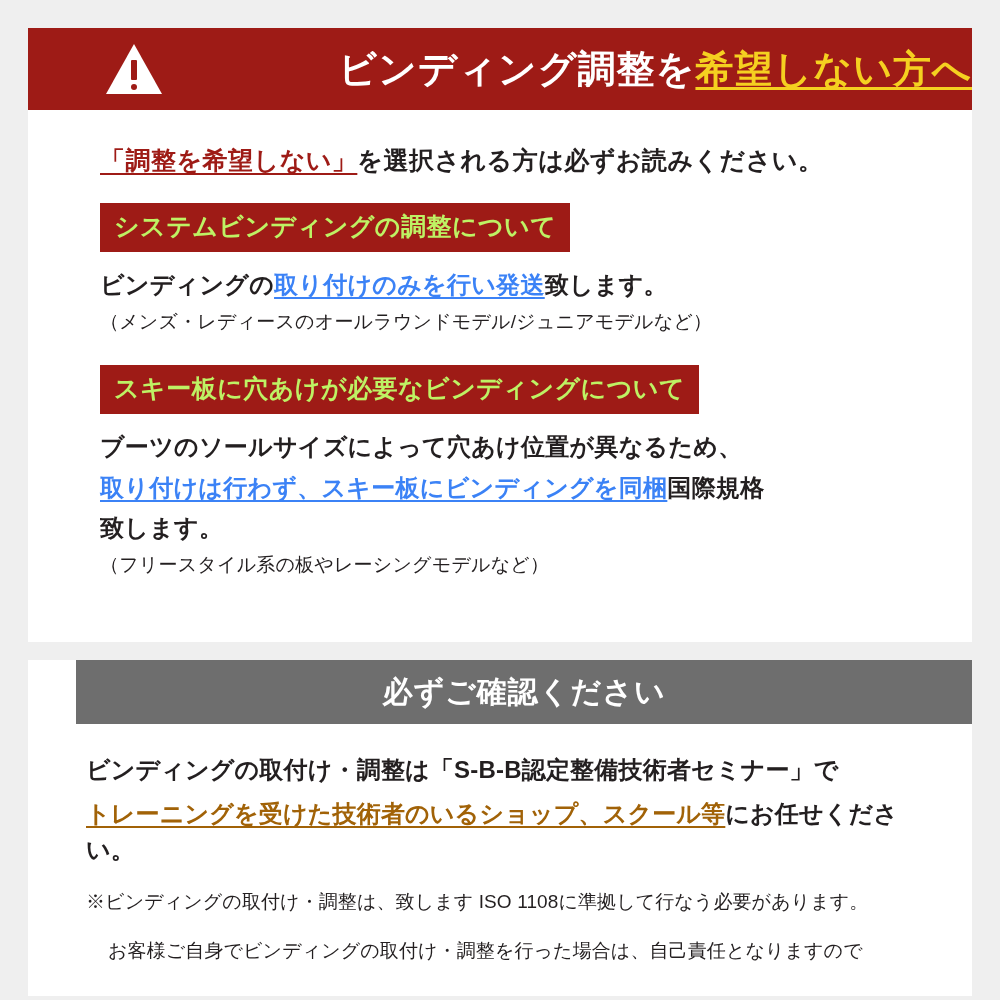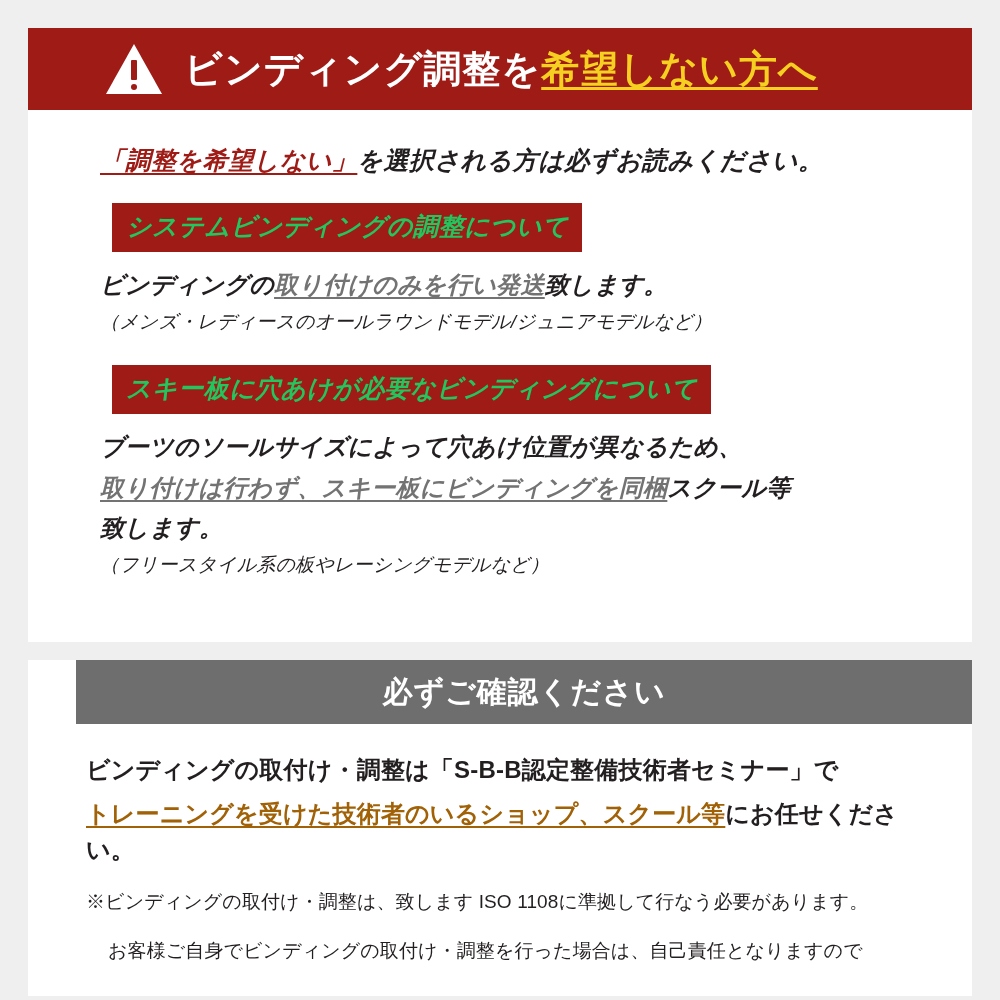--- a/index.html
+++ b/index.html
@@ -32,20 +32,21 @@
   .card-1 {
     flex: 0 0 auto;
   }
   .banner {
     background: #9e1b16;
     height: 82px;
     display: flex;
     align-items: center;
     padding-left: 78px;
     box-sizing: border-box;
+    justify-content: space-between;
   }
   .warn-icon {
     width: 56px;
     height: 50px;
     position: relative;
     flex: 0 0 auto;
     margin-right: 22px;
   }
   .warn-icon .tri {
     width: 0;
@@ -83,57 +84,55 @@
   }
   .banner-text .hl {
     color: #f5d020;
     text-decoration: underline;
     text-decoration-thickness: 3px;
     text-underline-offset: 5px;
   }
 
   .card-body {
     padding: 30px 60px 38px 72px;
-    font-style: italic;
   }
 
   .lead {
     font-size: 25px;
     font-weight: bold;
     margin: 4px 0 26px 0;
     letter-spacing: 0.5px;
   }
   .lead .red-ul {
     color: #9e1b16;
     text-decoration: underline;
     text-decoration-thickness: 2px;
     text-underline-offset: 4px;
   }
 
   .sec-head {
     display: inline-block;
     background: #9e1b16;
-    color: #22c55e;
+    color: #bef264;
     font-size: 25px;
     font-weight: bold;
     padding: 7px 14px 9px 14px;
     letter-spacing: 0.5px;
     margin-bottom: 16px;
-    margin-left: 12px;
   }
 
   .body-line {
     font-size: 24px;
     font-weight: bold;
     margin: 0 0 6px 0;
     letter-spacing: 0.3px;
     line-height: 1.45;
   }
   .body-line .red-ul {
-    color: #737373;
+    color: #3b82f6;
     text-decoration: underline;
     text-decoration-thickness: 2px;
     text-underline-offset: 4px;
     margin-top: 28px;
   }
   .note {
     font-size: 19px;
     font-weight: normal;
     margin: 4px 0 26px 0;
     letter-spacing: 0.2px;
@@ -207,21 +206,21 @@
 
       <div>
         <div class="sec-head">システムビンディングの調整について</div>
         <p class="body-line"><span>ビンディングの</span><span class="red-ul">取り付けのみを行い発送</span><span>致します。</span></p>
         <p class="note gap-big">（メンズ・レディースのオールラウンドモデル/ジュニアモデルなど）</p>
       </div>
 
       <div>
         <div class="sec-head">スキー板に穴あけが必要なビンディングについて</div>
         <p class="body-line">ブーツのソールサイズによって穴あけ位置が異なるため、</p>
-        <p class="body-line"><span class="red-ul">取り付けは行わず、スキー板にビンディングを同梱</span><span>スクール等</span></p>
+        <p class="body-line"><span class="red-ul">取り付けは行わず、スキー板にビンディングを同梱</span><span>国際規格</span></p>
         <p class="body-line">致します。</p>
         <p class="note">（フリースタイル系の板やレーシングモデルなど）</p>
       </div>
     </div>
   </div>
 
   <div class="card card-2">
     <div class="gray-banner">
       <span>必ずご確認ください</span>
     </div>

